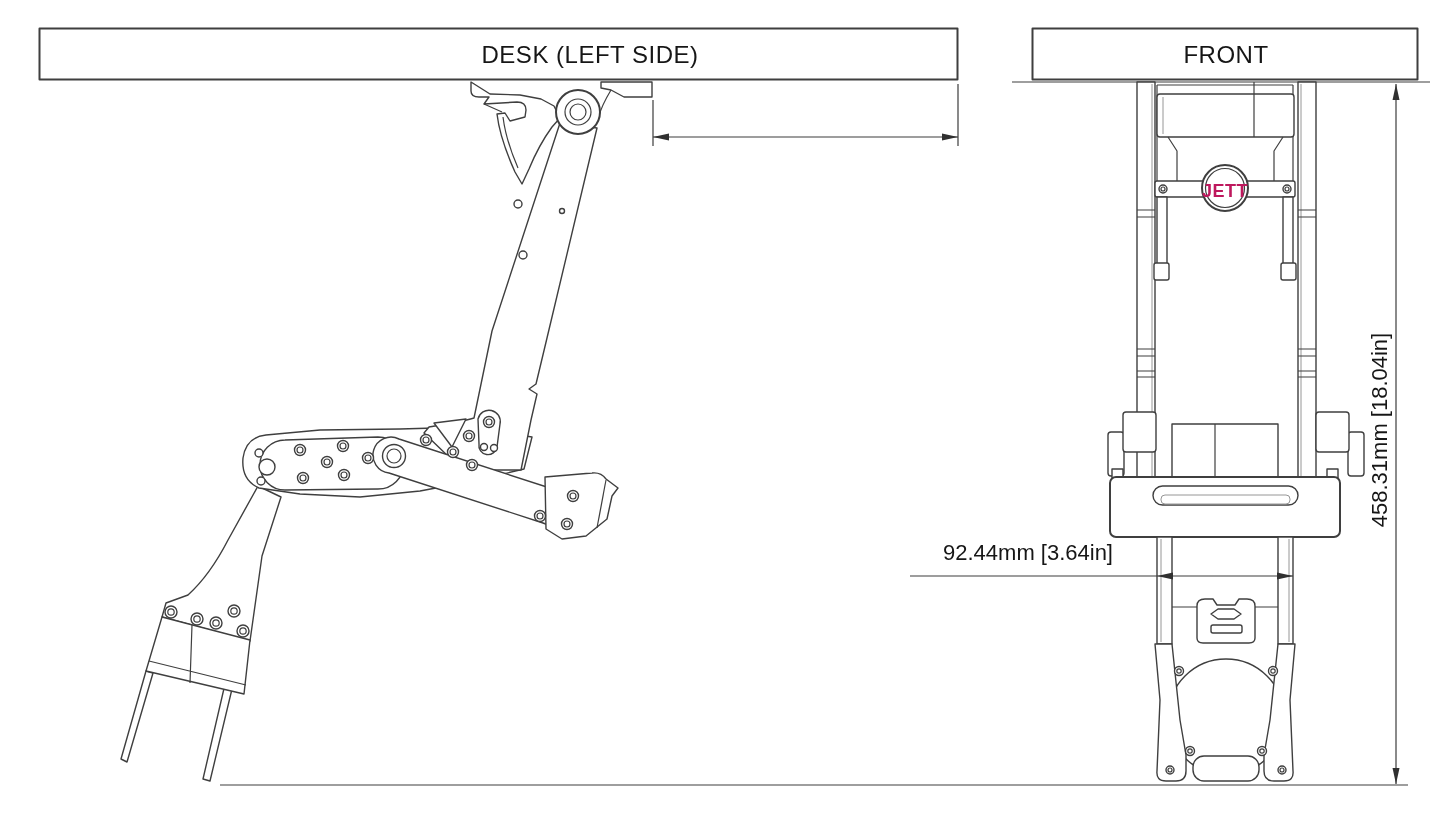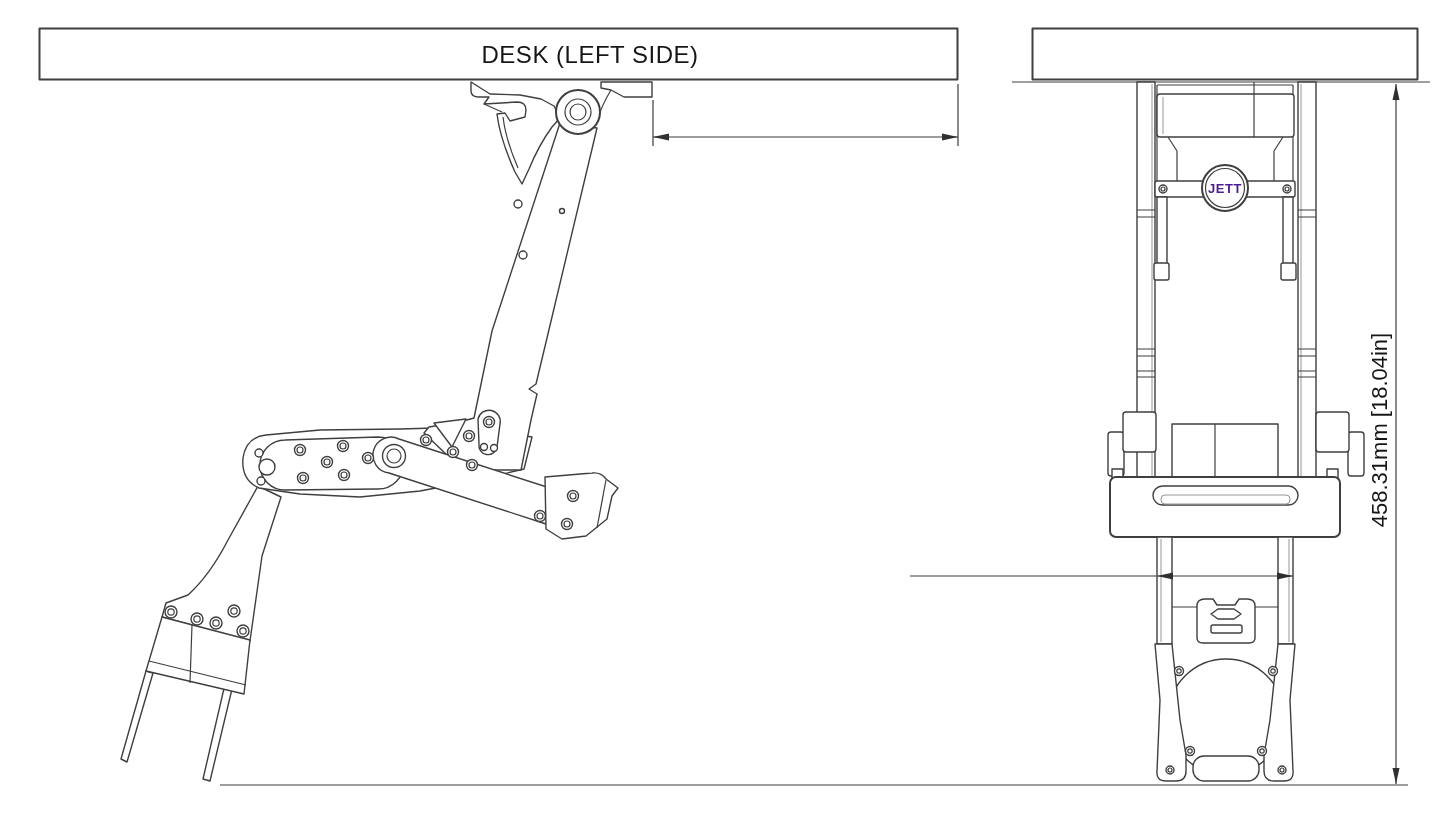--- a/index.html
+++ b/index.html
@@ -3,21 +3,21 @@
 <meta charset="utf-8">
 <style>
   html,body{margin:0;padding:0;background:#ffffff;}
   #stage{position:relative;width:1445px;height:813px;background:#fff;overflow:hidden;
          font-family:"Liberation Sans", sans-serif;}
   #artwork{position:absolute;left:0;top:0;}
   .lbl{position:absolute;color:#161616;text-align:center;white-space:nowrap;}
   .view-title{font-size:24px;letter-spacing:0.5px;}
   .dim-text{font-size:22px;}
   .rot90{transform:rotate(-90deg);transform-origin:center center;}
-  .logo-text{font-size:13px;font-weight:bold;letter-spacing:0.5px;color:#4c1d95;}
+  .logo-text{font-size:18px;font-weight:bold;letter-spacing:0.5px;color:#be185d;}
   
   .fw{fill:#ffffff;stroke:#3f3f3f;stroke-width:1.4;stroke-linejoin:round;}
   .thk{stroke-width:2;}
   .ln{fill:none;stroke:#3f3f3f;stroke-width:1.2;stroke-linejoin:round;}
   .lt{fill:none;stroke:#969696;stroke-width:1;}
   .dim{fill:none;stroke:#3c3c3c;stroke-width:1.2;}
   .arr{fill:#303030;stroke:none;}
 </style>
 </head>
 <body>
@@ -205,19 +205,21 @@
     </g>
     <g>
       <path class="dim" d="M1396,84 V784"></path>
       <path class="arr" d="M1396,84 l-3.5,16 h7 z"></path>
       <path class="arr" d="M1396,784 l-3.5,-16 h7 z"></path>
     </g>
   </svg>
 
   <div class="lbl view-title" style="left:440px;top:41px;width:300px;">DESK (LEFT SIDE)</div>
 
-
-
+  <div class="lbl view-title" style="left:1106px;top:41px;width:240px;">FRONT</div>
+
+
+  <div class="lbl dim-text" style="left:918px;top:540px;width:220px;">92.44mm [3.64in]</div>
 
   <div class="lbl dim-text rot90" style="left:1269px;top:417px;width:222px;height:26px;">458.31mm [18.04in]</div>
 
   <div class="lbl logo-text" style="left:1197px;top:181px;width:56px;">JETT</div>
 </div>
 
 </body></html>

